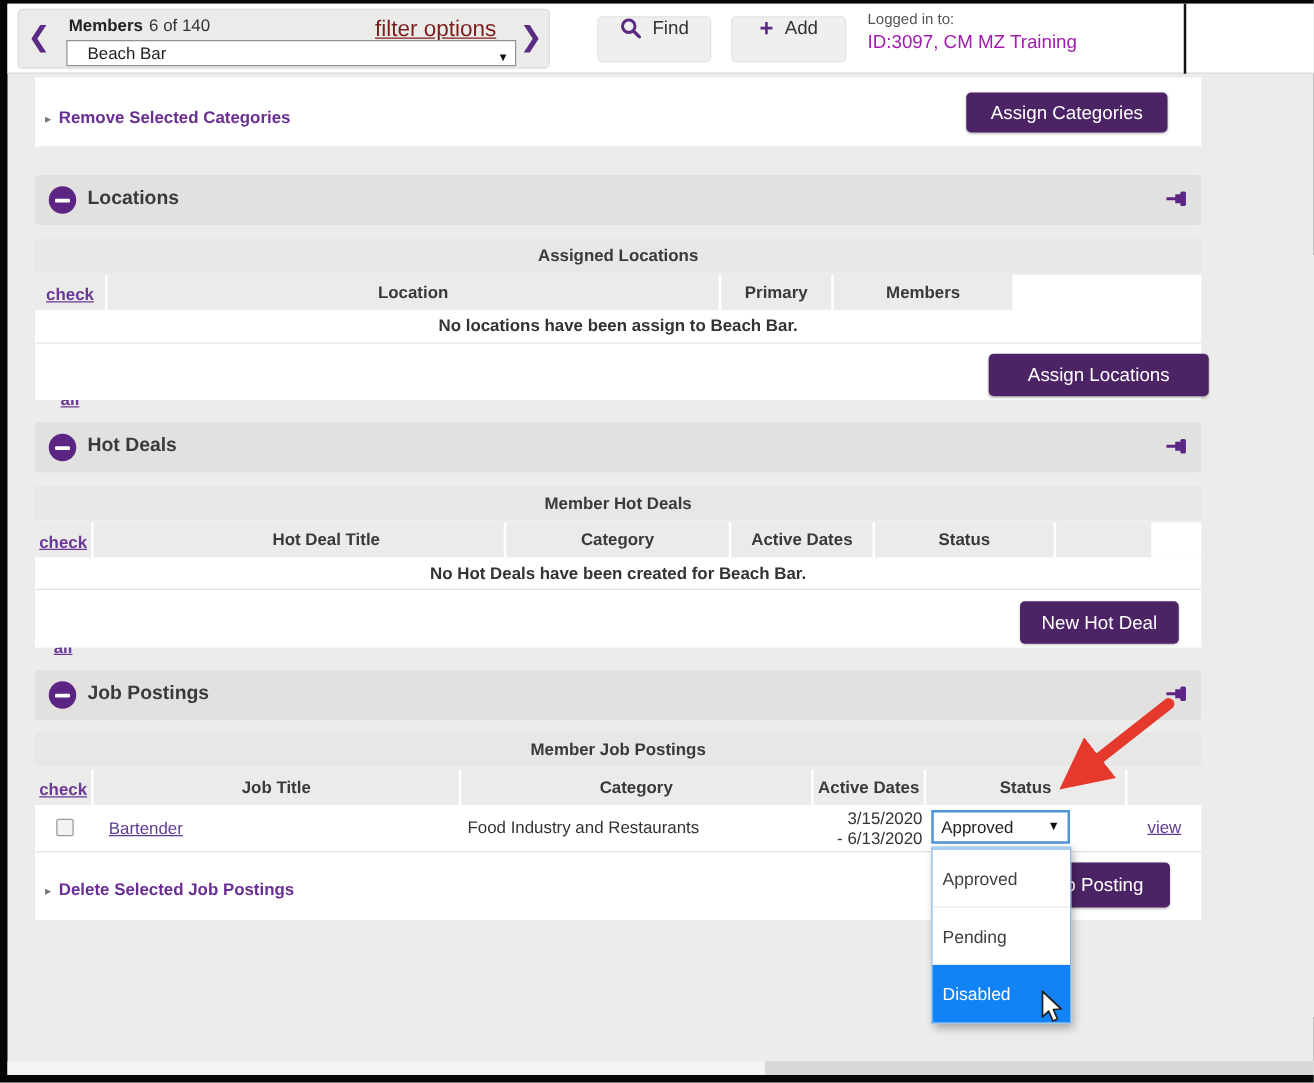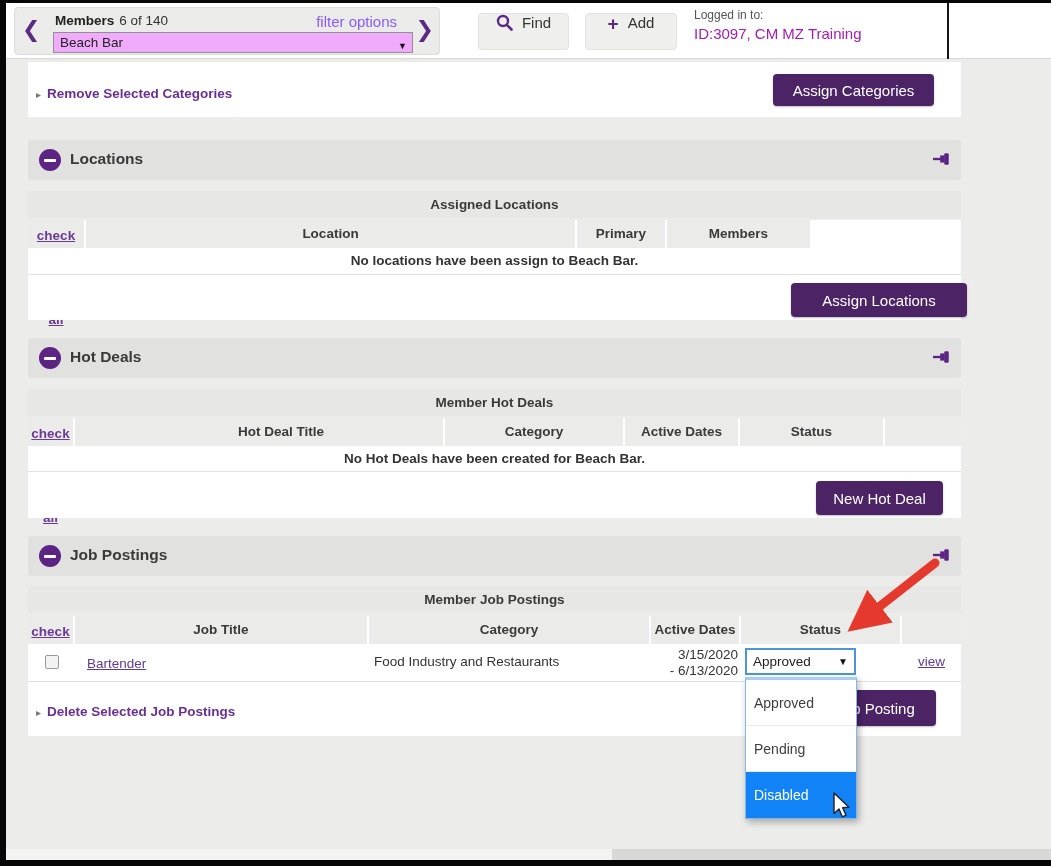--- a/index.html
+++ b/index.html
@@ -9,22 +9,22 @@
 
   
   .header { position:absolute; left:0; top:0; width:1045px; height:56px; background:#ffffff; border-bottom:1px solid #d8d8d8; }
   .hvline { position:absolute; left:941px; top:0; width:2px; height:56px; background:#141414; }
   .member-panel { position:absolute; left:8px; top:4px; width:426px; height:48px; background:#ebebe9; border:1px solid #dcdcdc; border-radius:4px; }
   .chev { position:absolute; font-size:22px; font-weight:bold; color:#5b2a84; top:9px; cursor:pointer; }
   .chev-l { left:7px; } .chev-r { right:5px; }
   .mline { position:absolute; left:40px; top:5px; font-size:13.5px; color:#333; }
   .mline b { color:#222; }
   .mline span { margin-left:5px; }
-  .filter-link { position:absolute; right:42px; top:5px; font-size:15px; color:#8b5cf6; cursor:pointer; }
-  .mselect { position:absolute; left:38px; top:24px; width:360px; height:21px; background:#f0abfc; border:1px solid #919191; font-size:13.5px; color:#222; line-height:19px; padding-left:6px; cursor:pointer; }
+  .filter-link { position:absolute; right:42px; top:5px; font-size:18px; color:#7f1d1d; text-decoration:underline; cursor:pointer; }
+  .mselect { position:absolute; left:38px; top:24px; width:360px; height:21px; background:#ffffff; border:1px solid #919191; font-size:13.5px; color:#222; line-height:19px; padding-left:16px; cursor:pointer; }
   .mselect .arr { position:absolute; right:5px; top:4px; font-size:9px; color:#111; }
   .gbtn { position:absolute; top:10px; height:37px; background:#efefed; border:1px solid #e2e2e0; border-radius:4px; display:flex; align-items:flex-start; justify-content:center; gap:9px; font-size:15px; color:#333; cursor:pointer; }
   .gbtn-find { left:472px; width:91px; }
   .gbtn-add { left:579px; width:92px; }
   .plus-glyph { color:#5b2a84; font-size:19px; font-weight:bold; line-height:1; }
   .login { position:absolute; left:688px; top:5px; }
   .login .l1 { font-size:12px; color:#555; }
   .login .l2 { font-size:15px; color:#a21caf; margin-top:3px; }
 
   
@@ -147,21 +147,21 @@
         <rect x="8" y="4" width="5" height="8" fill="#5c2483"></rect>
         <rect x="12.5" y="1.5" width="5" height="13" rx="1.5" fill="#5c2483"></rect>
       </svg>
   </div>
   <div class="caption" style="left:22px; top:386px;">Member Hot Deals</div>
   <div class="thead" style="left:22px; top:415px;">
     <div class="cell chk-links" style="width:47px;">
       <a>check all</a>
       <a>uncheck all</a>
     </div>
-    <div class="cell" style="width:370px;padding-left:44px;">Hot Deal Title</div>
+    <div class="cell" style="width:330px;padding-left:44px;">Hot Deal Title</div>
     <div class="cell" style="width:180px;">Category</div>
     <div class="cell" style="width:115px;">Active Dates</div>
     <div class="cell" style="width:145px;">Status</div>
     <div class="cell" style="width:76px;"></div>
   </div>
   <div class="emptyrow" style="left:22px; top:443px; height:26px; line-height:25px;">No Hot Deals have been created for Beach Bar.</div>
   <div class="btnrow" style="left:22px; top:469px; height:46px;">
     <div class="pbtn" style="left:788px; top:9px; width:127px; height:34px;">
         <span>New Hot Deal</span>
       </div>

